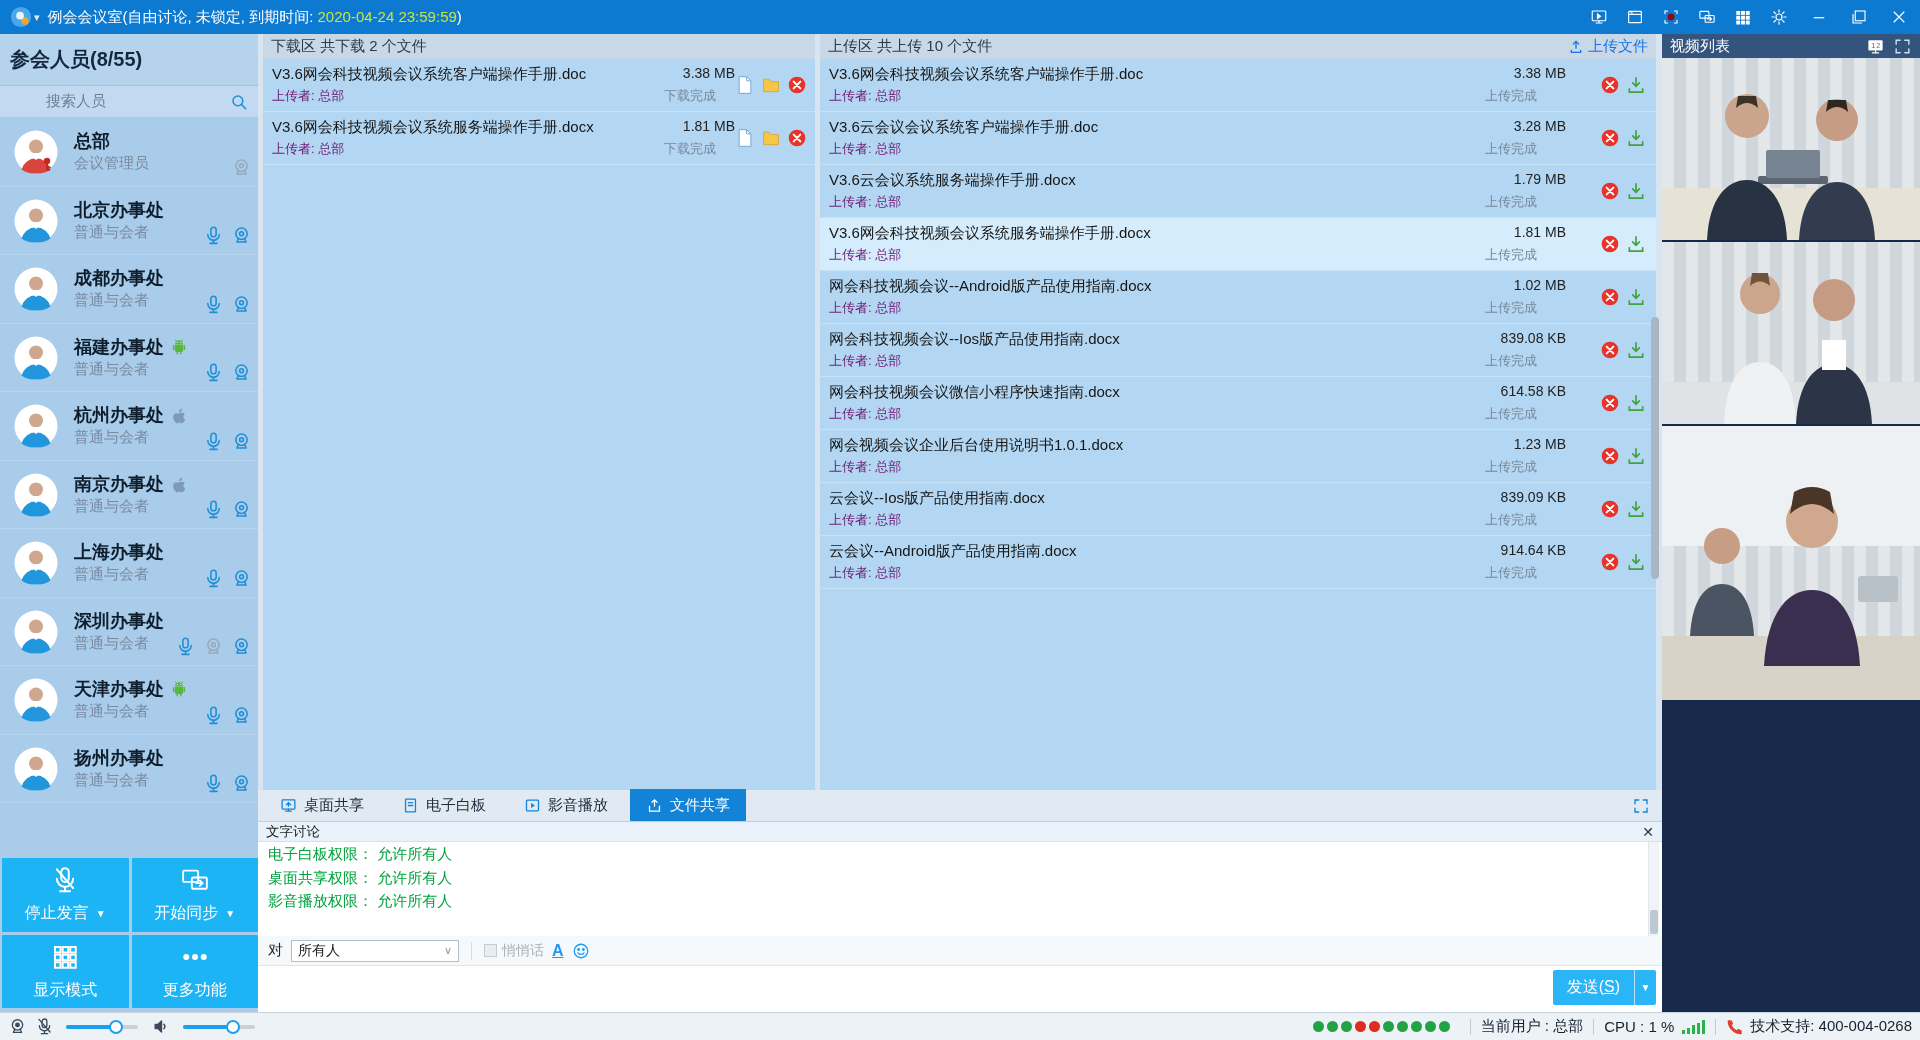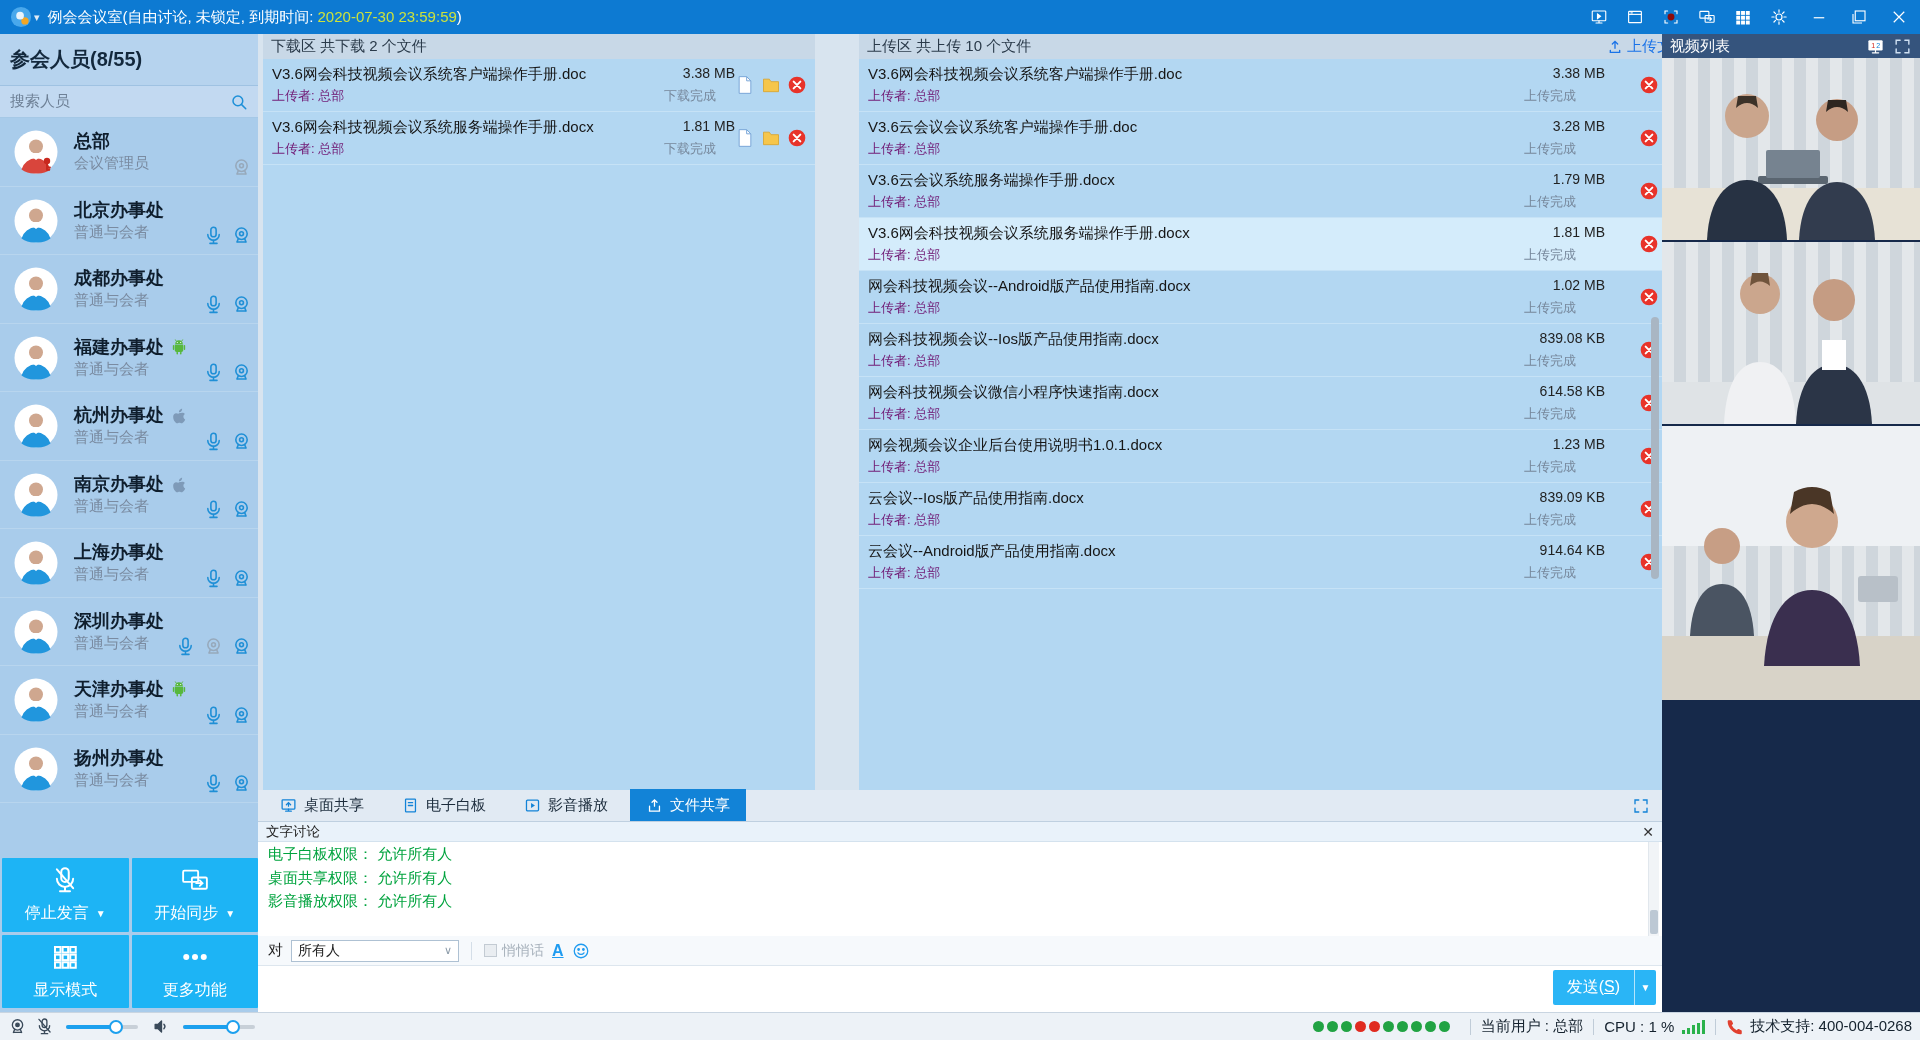--- a/index.html
+++ b/index.html
@@ -18,21 +18,21 @@
   .tb-ic { width:22px; height:22px; display:flex; align-items:center; justify-content:center; margin-left:14px; cursor:pointer; }
   .tb-ic svg { width:18px; height:18px; }
   .tb-ic.winctl { margin-left:18px; }
 
   
   .sidebar { position:absolute; left:0; top:34px; width:258px; height:978px; background:#a9cceb; }
   .side-head { height:52px; background:#b6d3ee; display:flex; align-items:center; padding-left:10px;
                font-size:20px; font-weight:bold; color:#13283c; border-bottom:1px solid #9fc2e2; }
   .side-search { height:32px; background:#c2d9f1; display:flex; align-items:center; padding:0 10px;
                  border-bottom:1px solid #a5c8e6; }
-  .side-search .ph { flex:1; color:#6e8096; font-size:15px; }
+  .side-search .ph { flex:1; color:#6e8096; font-size:15px;margin-left:36px; }
   .side-search svg { width:18px; height:18px; }
   .plist { position:absolute; left:0; top:84px; width:258px; height:694px; overflow:hidden; }
   .prow { height:68.5px; position:relative; border-bottom:1px solid rgba(255,255,255,0.18); }
   .prow .avatar { position:absolute; left:14px; top:12px; width:44px; height:44px; }
   .prow .pname { position:absolute; left:74px; top:11px; font-size:18px; font-weight:bold; color:#0f1e2d; white-space:nowrap; }
   .prow .prole { position:absolute; left:74px; top:36px; font-size:15px; color:#7a8ba1; }
   .prow .plat { display:inline-block; width:20px; height:20px; vertical-align:-4px; margin-left:5px; }
   .prow .picons { position:absolute; right:6px; bottom:8px; display:flex; gap:7px; }
   .picons .icn { width:21px; height:21px; color:#1f8fd6; }
   .picons .icn.off { color:#97a9bb; }
@@ -44,21 +44,21 @@
   .fbtn { background:#1db4f5; color:#fff; display:flex; flex-direction:column; align-items:center;
           justify-content:center; gap:8px; cursor:pointer; border-radius:1px; }
   .fbtn .bic { height:30px; display:flex; align-items:center; }
   .fbtn .bic svg { width:30px; height:30px; }
   .fbtn .blbl { font-size:16px; display:flex; align-items:center; gap:7px; }
   .fbtn .caret { font-size:10px; }
 
   
   .pane { position:absolute; top:34px; background:#b3d7f2; }
   .pane-dl { left:263px; width:552px; height:756px; }
-  .pane-ul { left:859px; width:836px; height:756px; }
+  .pane-ul { left:820px; width:836px; height:756px; }
   .pane-head { height:25px; background:#c8d8e7; display:flex; align-items:center; padding:0 8px;
                font-size:15px; color:#2a3a4a; }
   .pane-head .spacer { flex:1; }
   .upload-link { color:#1a73e8; font-size:15px; display:flex; align-items:center; gap:4px; cursor:pointer; }
   .upload-link svg { width:16px; height:16px; }
   .frow { height:53px; position:relative; border-bottom:1px solid #c6e2f6; }
   .frow.sel { background:#d4ecfb; }
   .frow .fname { position:absolute; left:9px; top:6px; font-size:15px; color:#161616; white-space:nowrap; overflow:hidden; }
   .frow .fup   { position:absolute; left:9px; bottom:6px; font-size:13px; color:#701a75; }
   .frow .fsize { position:absolute; top:6px; font-size:14px; color:#222; text-align:right; }
@@ -149,21 +149,21 @@
   <div class="titlebar">
     <span class="logo">
       <svg viewBox="0 0 24 24">
           <circle cx="12" cy="12" r="11" fill="#49a8ec"></circle>
           <path d="M12 1A11 11 0 0 0 2.6 17.5 11 11 0 0 1 12 1z" fill="#f5a623"></path>
           <circle cx="16.3" cy="16.3" r="4" fill="#f5a623"></circle>
           <circle cx="11" cy="10.5" r="4.2" fill="#eaf4fc"></circle>
         </svg>
     </span>
     <span class="chev">▾</span>
-    <span class="ttl"><span>例会会议室(自由讨论, 未锁定, 到期时间: </span><span class="expire">2020-07-30 23:59:59</span><span>)</span></span>
+    <span class="ttl"><span>例会会议室(自由讨论, 未锁定, 到期时间: </span><span class="expire">2020-04-24 23:59:59</span><span>)</span></span>
     <span class="spacer"></span>
     <span class="tb-ic">
         <svg viewBox="0 0 24 24" fill="none" stroke="#fff" stroke-width="1.5" stroke-linecap="round">
           <rect x="3" y="4" width="18" height="13" rx="1"></rect>
           <path d="M12 17v3M8 20h8"></path>
           <path d="M10 8l4 3-4 3z" fill="#fff"></path>
         </svg>
       </span>
     <span class="tb-ic">
         <svg viewBox="0 0 24 24" fill="none" stroke="#fff" stroke-width="1.5">

